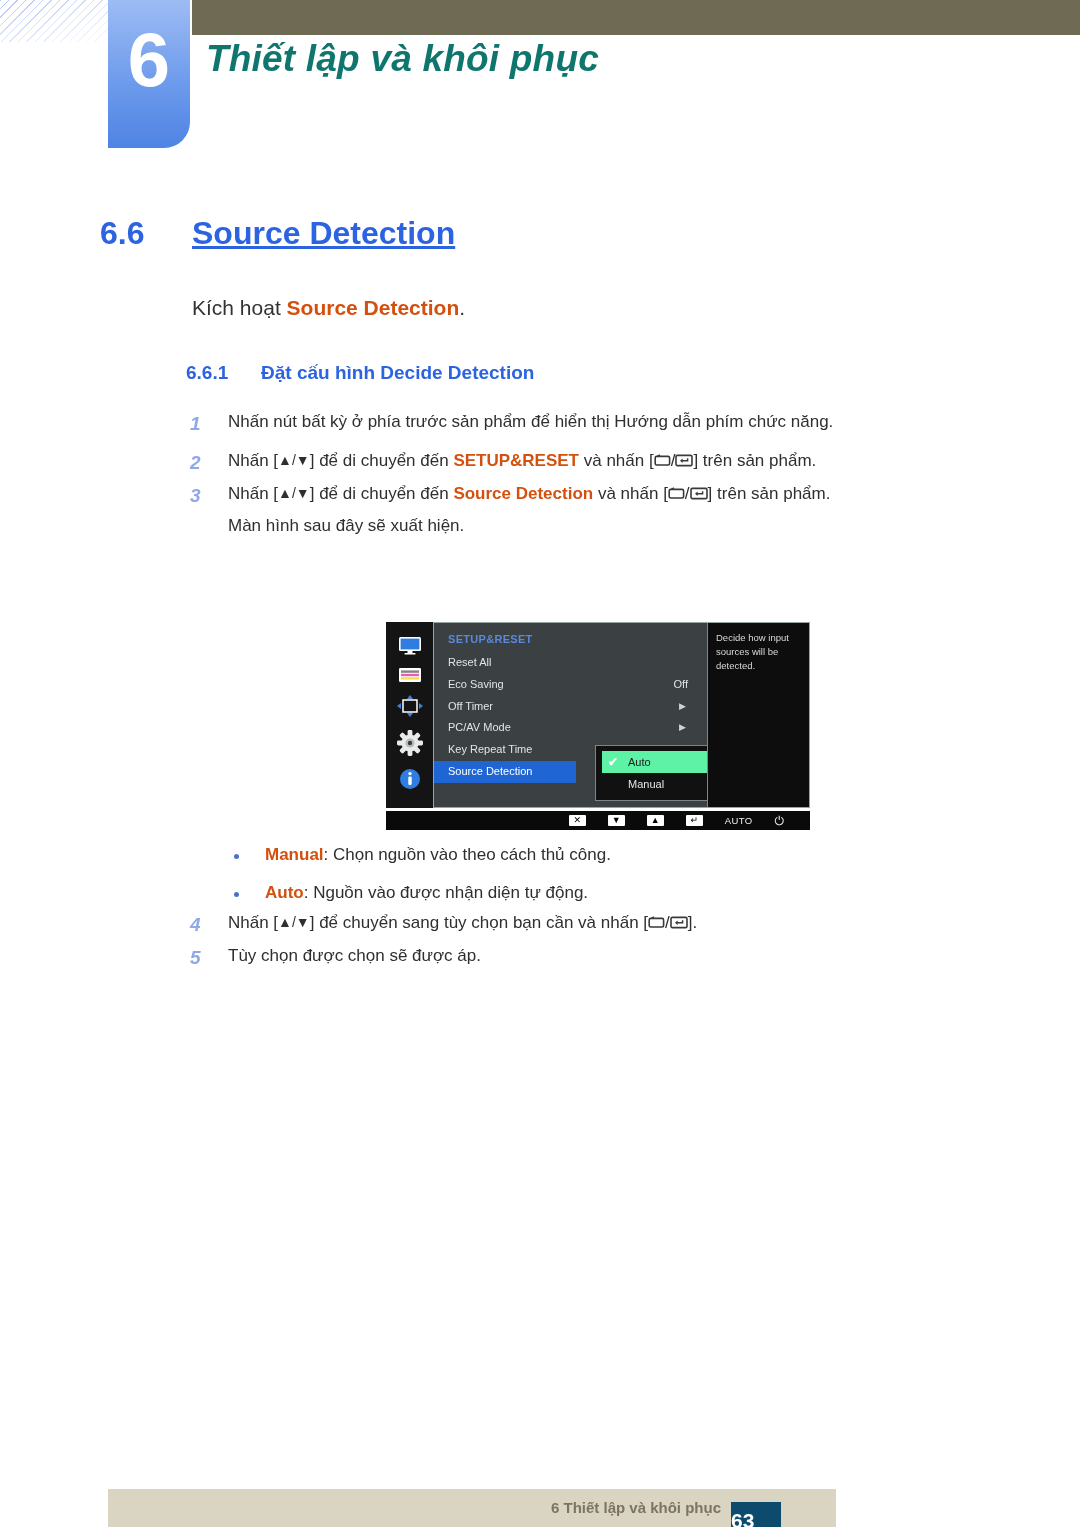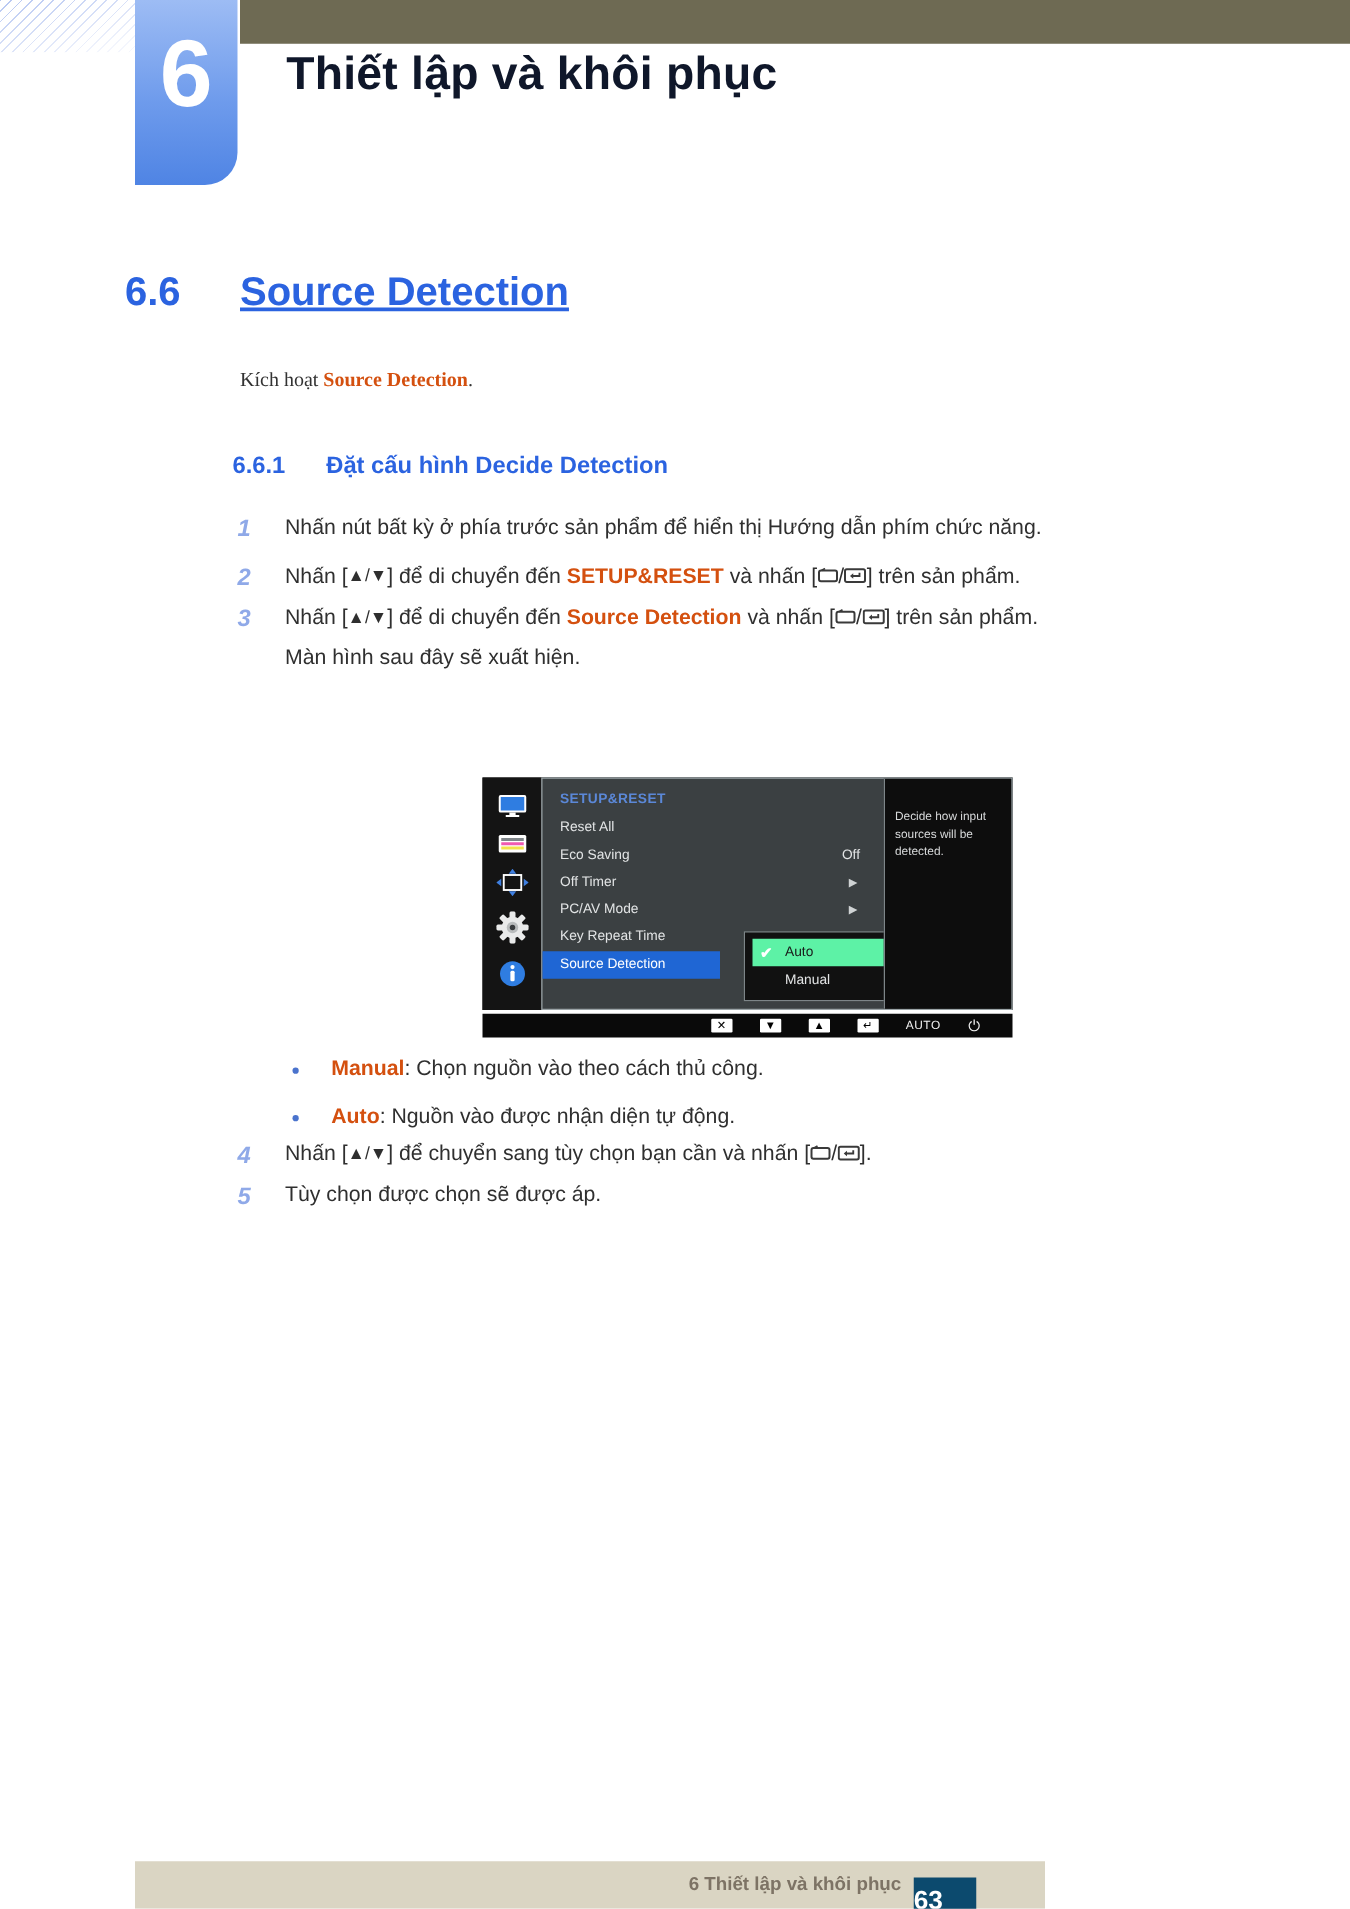--- a/index.html
+++ b/index.html
@@ -33,39 +33,40 @@
     position: absolute; left: 108px; top: 0;
     width: 82px; height: 148px;
     background: linear-gradient(180deg, #9dbcf4 0%, #6e9bec 55%, #4f84e4 100%);
     border-bottom-right-radius: 26px;
     color: #ffffff;
     font-size: 76px; font-weight: bold;
     line-height: 120px;
     text-align: center;
   }
   .chapter-title {
-    position: absolute; left: 229px; top: 38px;
+    position: absolute; left: 206px; top: 38px;
     font-size: 37px; font-weight: bold;
-    color: #0f172a;
+    color: #0f766e;
     letter-spacing: .2px;
     white-space: nowrap;
+    font-style: italic;
   }
 
   
   .h2 {
     position: absolute; left: 100px; top: 215px;
     font-size: 32px; font-weight: bold; color: #2b63e0;
     white-space: nowrap;
     text-decoration: underline;
   }
   .h2 .num { display: inline-block; width: 92px; }
 
   .lead {
     position: absolute; left: 192px; top: 296px;
-    font-size: 16px; color: #333333; font-family: Liberation Serif, serif;
+    font-size: 21px; color: #333333;
   }
   .h3 {
     position: absolute; left: 186px; top: 362px;
     font-size: 19px; font-weight: bold; color: #2b63e0;
     white-space: nowrap;
   }
   .h3 .num { display: inline-block; width: 75px; }
 
   .kw { color: #d4500f; font-weight: bold; }
 
@@ -150,21 +151,21 @@
   .osd-arrow {
     position: absolute; right: 20px; top: 0;
     color: #cfd3d4; font-size: 9px;
   }
   .osd-desc {
     position: absolute; right: 0; top: 0; bottom: 0;
     width: 102px;
     background: #0d0d0d;
     border-left: 1.5px solid #7d8588;
     box-sizing: border-box;
-    padding: 24px 8px;
+    padding: 8px 8px;
     color: #d8dadb; font-size: 9.5px; line-height: 1.45;
   }
   .osd-sub {
     position: absolute; left: 161px; top: 122px;
     width: 150px; height: 56px;
     background: #111111;
     border: 1.5px solid #7d8588;
     box-sizing: border-box;
     padding: 5px 6px;
   }

